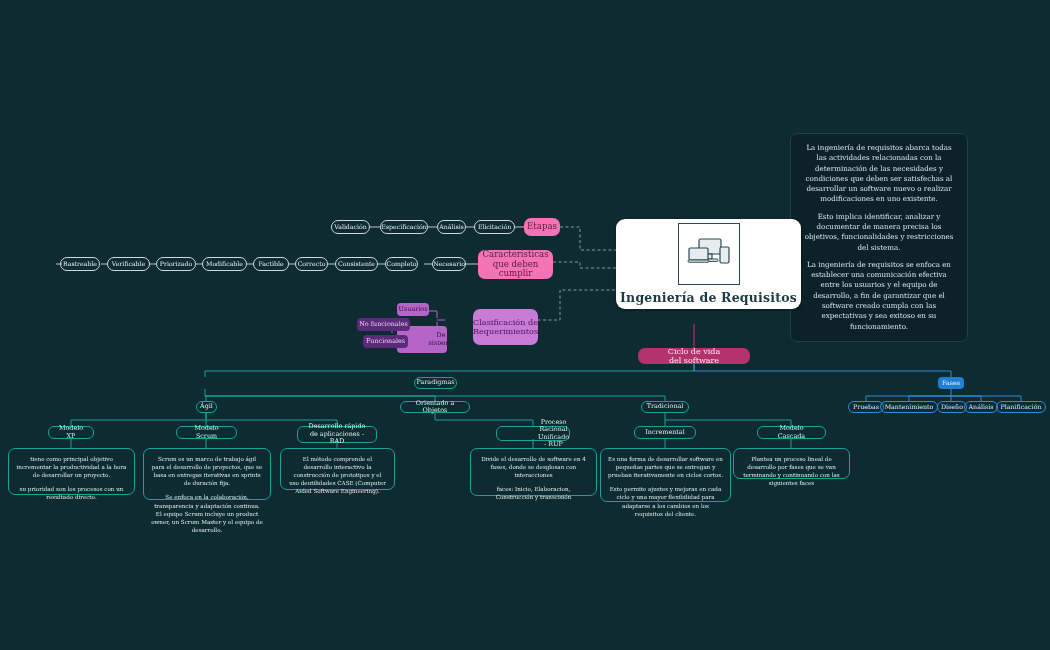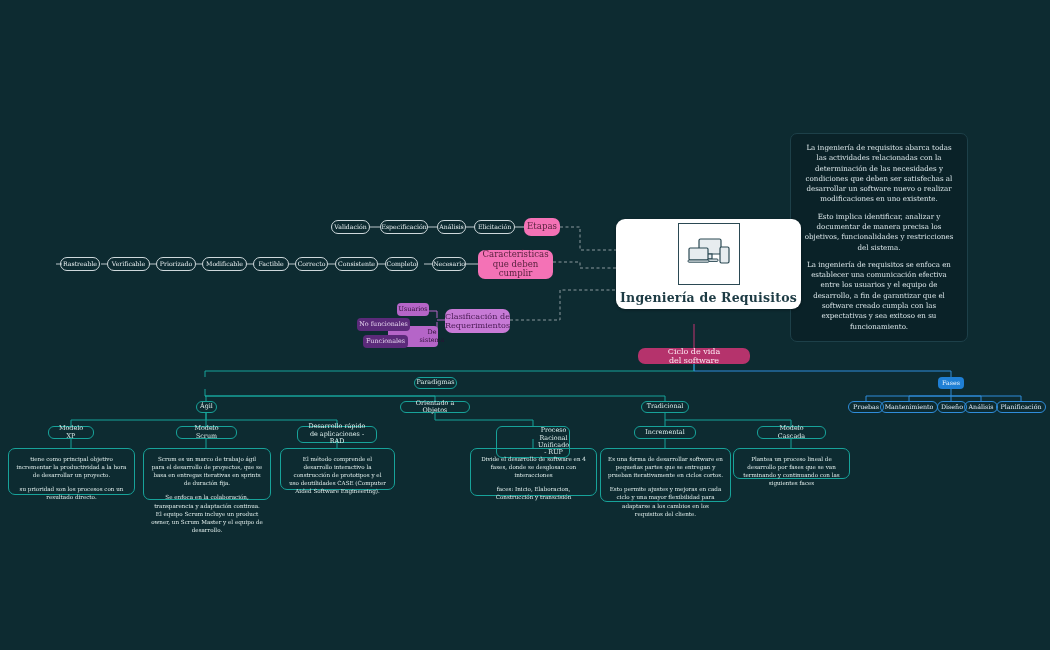--- a/index.html
+++ b/index.html
@@ -35,21 +35,21 @@
     padding:9px 11px; display:block;
   }
   .info p { margin:0 0 7px 0; }
   .info p:last-child { margin-bottom:0; }
 
   
   .pink { background:#f472b6; color:#5b2340; border-radius:7px; font-size:8.6px; padding:5px 8px; }
   .pinkdeep { background:#b5336c; color:#fde7f1; border-radius:7px; font-size:8px; padding:5px 24px; }
 
   
-  .purple-main { background:#c77ad6; color:#4a1b55; border-radius:7px; font-size:8.1px; padding:6px 8px; }
+  .purple-main { background:#c77ad6; color:#4a1b55; border-radius:7px; font-size:8.1px; padding:18px 8px;margin-left:28px; }
   .purple-sm { background:#b565c8; color:#2e0f36; border-radius:4px; font-size:6.4px; padding:3px 6px; }
   .purple-dk { background:#5b2a7a; color:#e6d5ef; border-radius:4px; font-size:6.4px; padding:3px 2px;margin-left:25px; }
 
   
   .pill-w { border:1.1px solid #cfd9dc; color:#eaf1f3; background:transparent;
             border-radius:7px; font-size:6.2px; padding:3px 6px; }
 
   
   .pill-t { border:1.1px solid #17a39a; color:#dff0ee; background:transparent;
             border-radius:6px; font-size:6.4px; padding:3px 7px; }
@@ -190,42 +190,42 @@
   <div class="node pill-w" style="left:335px; top:257px; width:43px; height:14px;">Consistente</div>
   <div class="node pill-w" style="left:295px; top:257px; width:33px; height:14px;">Correcto</div>
   <div class="node pill-w" style="left:253px; top:257px; width:36px; height:14px;">Factible</div>
   <div class="node pill-w" style="left:202px; top:257px; width:45px; height:14px;">Modificable</div>
   <div class="node pill-w" style="left:156px; top:257px; width:40px; height:14px;">Priorizado</div>
   <div class="node pill-w" style="left:107px; top:257px; width:43px; height:14px;">Verificable</div>
   <div class="node pill-w" style="left:60px; top:257px; width:40px; height:14px;">Rastreable</div>
 
   <div class="node purple-main" style="left:445px; top:309px; width:65px; height:24px;">Clasificación de Requerimientos</div>
   <div class="node purple-sm" style="left:397px; top:303px; width:32px; height:13px;">Usuarios</div>
-  <div class="node purple-sm" style="left:388px; top:326px; width:37px; height:21px;padding-left:44px;">De sistema</div>
+  <div class="node purple-sm" style="left:397px; top:326px; width:37px; height:27px;padding-left:44px;">De sistema</div>
   <div class="node purple-dk" style="left:332px; top:318px; width:53px; height:13px;">No funcionales</div>
   <div class="node purple-dk" style="left:338px; top:335px; width:45px; height:13px;">Funcionales</div>
 
   <div class="node pinkdeep" style="left:638px; top:348px; width:112px; height:16px;">Ciclo de vida del software</div>
 
   <div class="node pill-t" style="left:414px; top:377px; width:43px; height:12px;">Paradigmas</div>
   <div class="node pill-t" style="left:196px; top:401px; width:21px; height:12px;">Ágil</div>
   <div class="node pill-t" style="left:400px; top:401px; width:70px; height:12px;">Orientado a Objetos</div>
   <div class="node pill-t" style="left:641px; top:401px; width:48px; height:12px;">Tradicional</div>
 
   <div class="node blue-main" style="left:938px; top:377px; width:26px; height:12px;">Fases</div>
   <div class="node pill-b" style="left:848px; top:401px; width:36px; height:12px;">Pruebas</div>
   <div class="node pill-b" style="left:880px; top:401px; width:58px; height:12px;">Mantenimiento</div>
   <div class="node pill-b" style="left:937px; top:401px; width:30px; height:12px;">Diseño</div>
   <div class="node pill-b" style="left:964px; top:401px; width:34px; height:12px;">Análisis</div>
   <div class="node pill-b" style="left:996px; top:401px; width:50px; height:12px;">Planificación</div>
 
   <div class="node pill-t" style="left:48px; top:426px; width:46px; height:13px;">Modelo XP</div>
   <div class="node pill-t" style="left:176px; top:426px; width:61px; height:13px;">Modelo Scrum</div>
   <div class="node pill-t" style="left:297px; top:426px; width:80px; height:17px;">Desarrollo rápido de aplicaciones - RAD</div>
-  <div class="node pill-t" style="left:496px; top:426px; width:74px; height:32px;padding-left:48px;">Proceso Racional Unificado - RUP</div>
+  <div class="node pill-t" style="left:496px; top:426px; width:74px; height:15px;padding-left:48px;">Proceso Racional Unificado - RUP</div>
   <div class="node pill-t" style="left:634px; top:426px; width:62px; height:13px;">Incremental</div>
   <div class="node pill-t" style="left:757px; top:426px; width:69px; height:13px;">Modelo Cascada</div>
 
   <div class="node desc" style="left:8px; top:448px; width:127px; height:47px;">
     <p>tiene como principal objetivo incrementar la productividad a la hora de desarrollar un proyecto.</p>
     <p>su prioridad son los procesos con un resultado directo.</p>
   </div>
 
   <div class="node desc overflowy" style="left:143px; top:448px; width:128px; height:52px;">
     <p>Scrum es un marco de trabajo ágil para el desarrollo de proyectos, que se basa en entregas iterativas en sprints de duración fija.</p>

